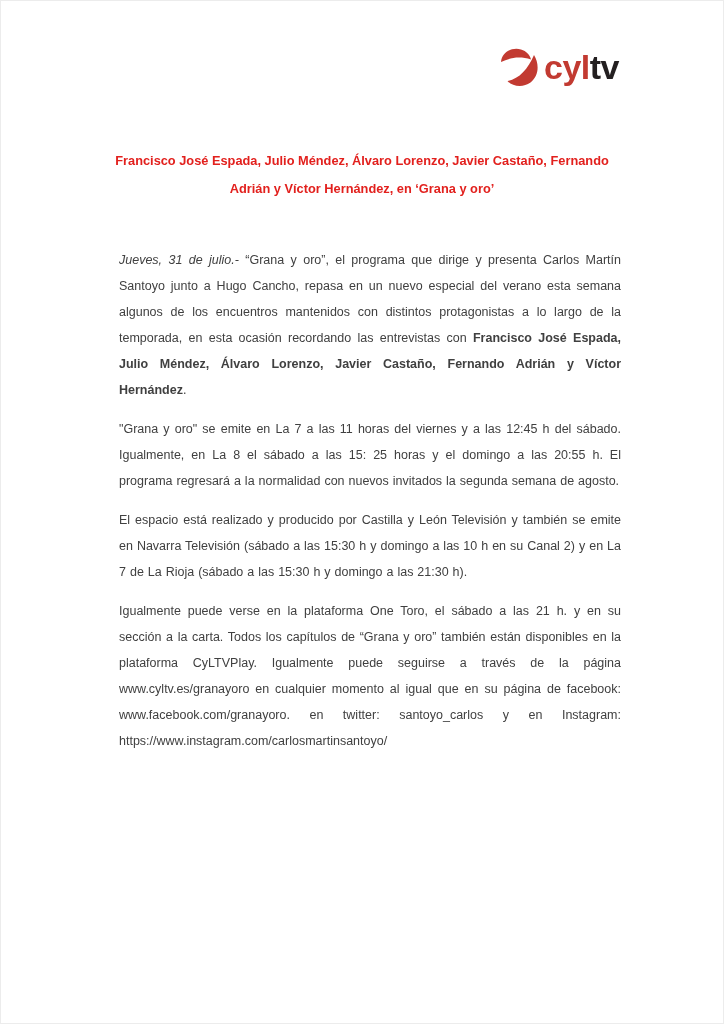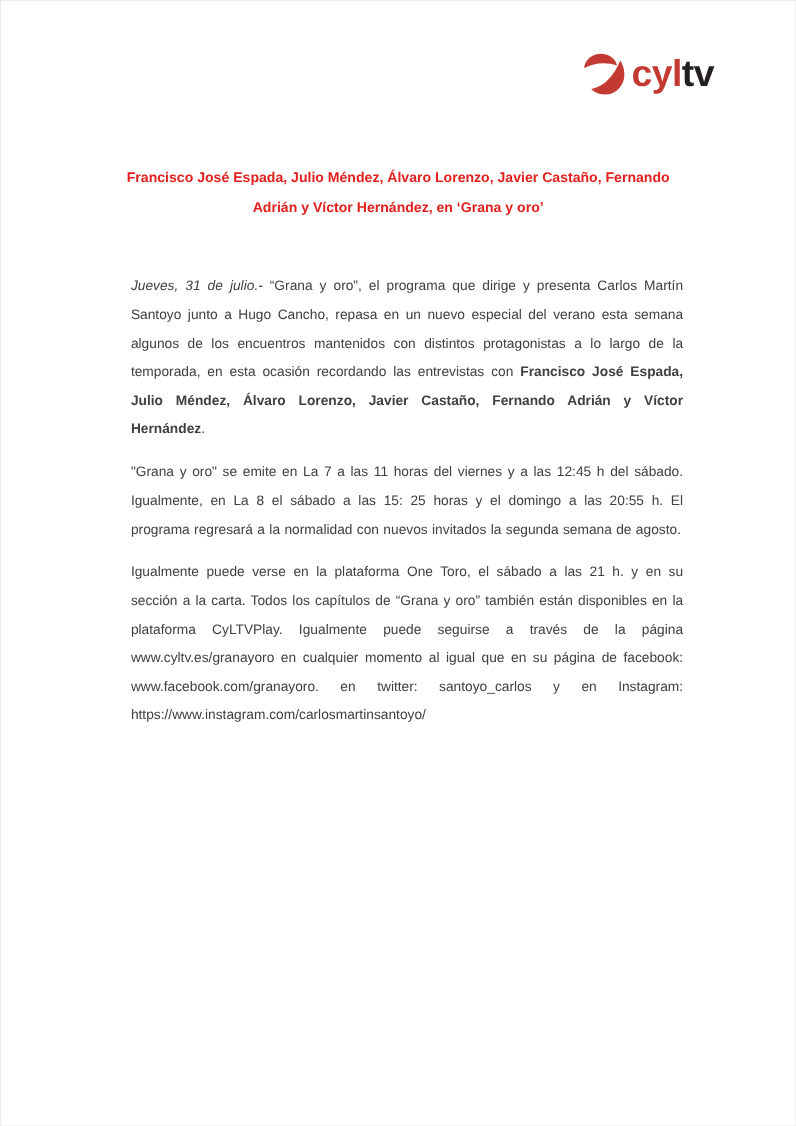--- a/index.html
+++ b/index.html
@@ -5,21 +5,21 @@
   html,body{margin:0;padding:0;background:#888;}
   .page{
     width:724px;height:1024px;margin:0 auto;background:#fff;
     box-sizing:border-box;position:relative;overflow:hidden;
     border:1px solid #ececec;
     font-family:"Liberation Sans", sans-serif;
     color:var(--body-text,#404040);
   }
   .logo-row{
     display:flex;justify-content:flex-end;align-items:center;
-    margin:46px 74px 0 0;
+    margin:46px 104px 0 0;
   }
   .logo-icon{display:inline-block;width:44px;height:40px;margin-right:3px;}
   .logo-icon svg{display:block;width:100%;height:100%;}
   .logo-text{
     font-weight:bold;font-size:34px;letter-spacing:-0.5px;line-height:1;
     display:inline-flex;align-items:baseline;
   }
   .logo-text .cyl{color:var(--logo-red,#c23a31);}
   .logo-text .tv{color:var(--logo-black,#231f20);}
   .headline{
@@ -57,18 +57,19 @@
   </header>
 
   <h1 class="headline">Francisco José Espada, Julio Méndez, Álvaro Lorenzo, Javier Castaño, Fernando Adrián y Víctor Hernández, en ‘Grana y oro’</h1>
 
   <main class="page-body">
 
     <p class="body-p"><span class="dateline">Jueves, 31 de julio.-</span><span> “Grana y oro”, el programa que dirige y presenta Carlos Martín Santoyo junto a Hugo Cancho, repasa en un nuevo especial del verano esta semana algunos de los encuentros mantenidos con distintos protagonistas a lo largo de la temporada, en esta ocasión recordando las entrevistas con </span><strong>Francisco José Espada, Julio Méndez, Álvaro Lorenzo, Javier Castaño, Fernando Adrián y Víctor Hernández</strong><span>.</span></p>
 
     <p class="body-p">"Grana y oro" se emite en La 7 a las 11 horas del viernes y a las 12:45 h del sábado. Igualmente, en La 8 el sábado a las 15: 25 horas y el domingo a las 20:55 h. El programa regresará a la normalidad con nuevos invitados la segunda semana de agosto.</p>
 
+    <p class="body-p">El espacio está realizado y producido por Castilla y León Televisión y también se emite en Navarra Televisión (sábado a las 15:30 h y domingo a las 10 h en su Canal 2) y en La 7 de La Rioja (sábado a las 15:30 h y domingo a las 21:30 h).</p>
 
     <p class="body-p">Igualmente puede verse en la plataforma One Toro, el sábado a las 21 h. y en su sección a la carta. Todos los capítulos de “Grana y oro” también están disponibles en la plataforma CyLTVPlay.  Igualmente puede seguirse a través de la página www.cyltv.es/granayoro en cualquier momento al igual que en su página de facebook: www.facebook.com/granayoro. en twitter: santoyo_carlos y en Instagram: https://www.instagram.com/carlosmartinsantoyo/</p>
 
   </main>
 
 </div>
 
 </body></html>

